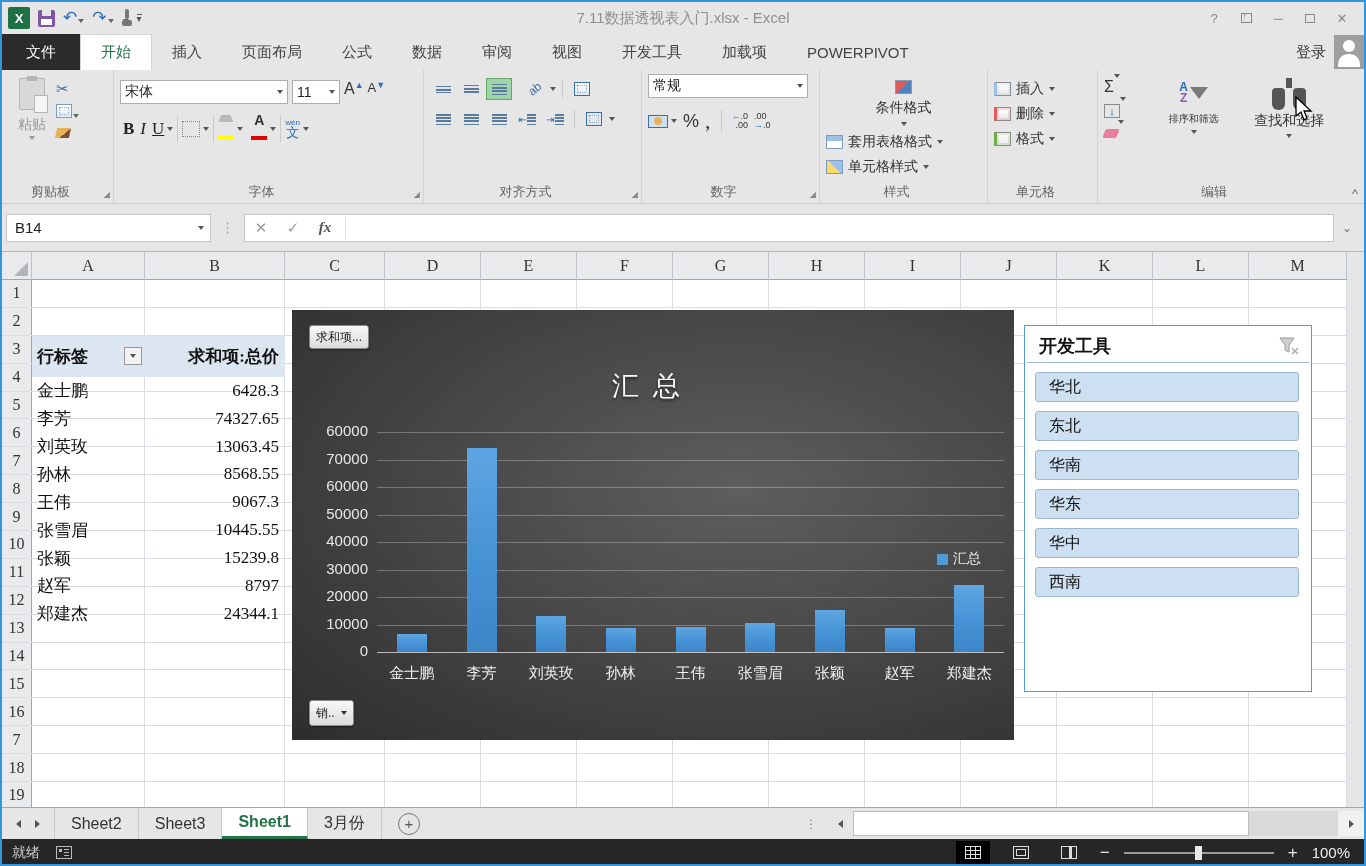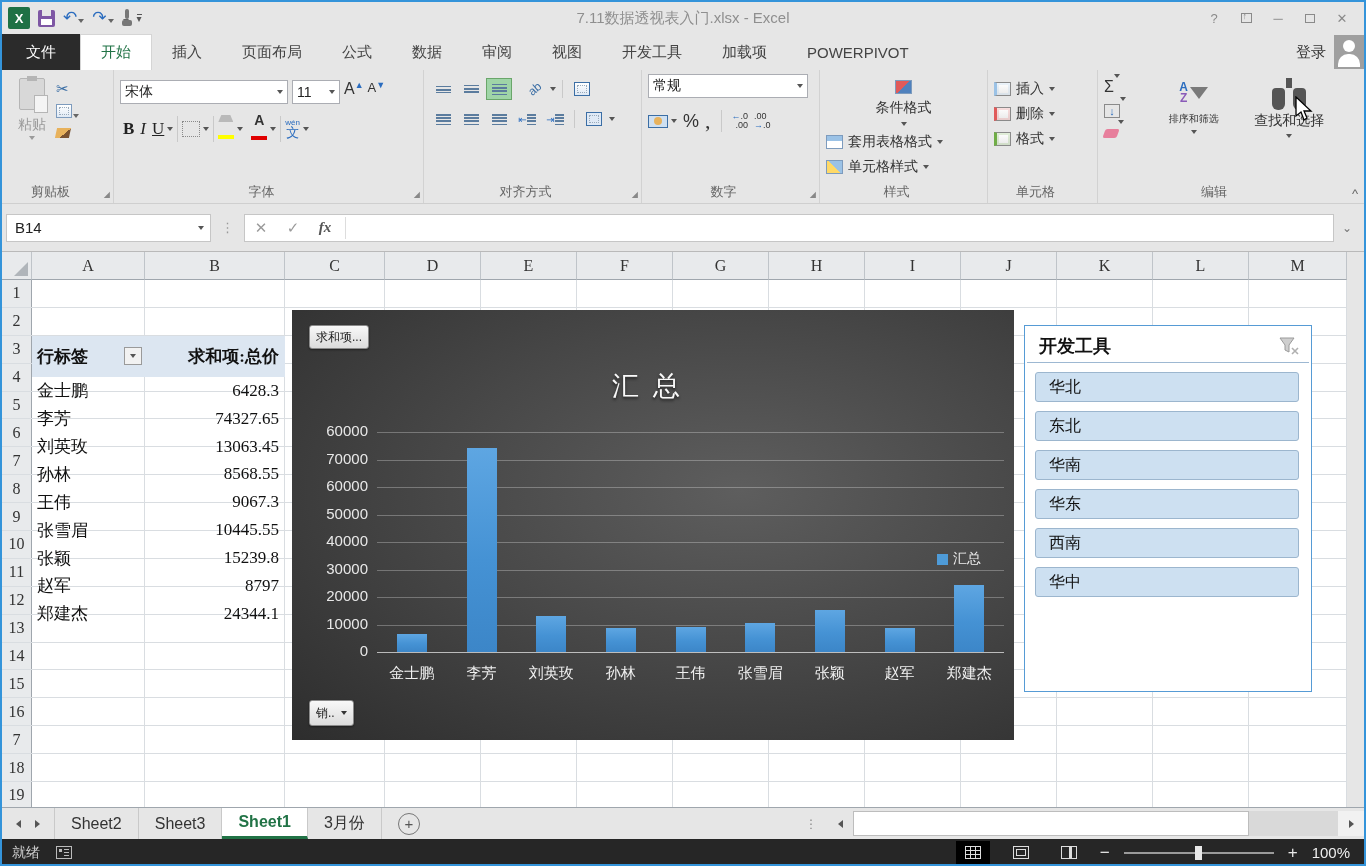--- a/index.html
+++ b/index.html
@@ -638,22 +638,22 @@
         <svg width="20" height="18" viewBox="0 0 20 18">
           <polygon points="1,1 15,1 10,8 10,15 6,13 6,8" fill="#cfcfcf" stroke="#9a9a9a"></polygon>
           <path d="M13 11 L19 17 M19 11 L13 17" stroke="#b0b0b0" stroke-width="1.6"></path>
         </svg>
       </div>
       <div id="slicer-items">
           <div class="slicer-item">华北</div>
           <div class="slicer-item">东北</div>
           <div class="slicer-item">华南</div>
           <div class="slicer-item">华东</div>
+          <div class="slicer-item">华中</div>
           <div class="slicer-item">西南</div>
-          <div class="slicer-item">华中</div>
         </div>
     </div>
 
   </div>
 
   <div class="sheetbar">
     <div class="snav">
       <span class="tri-lf"></span>
       <span class="tri-rt"></span>
     </div>

